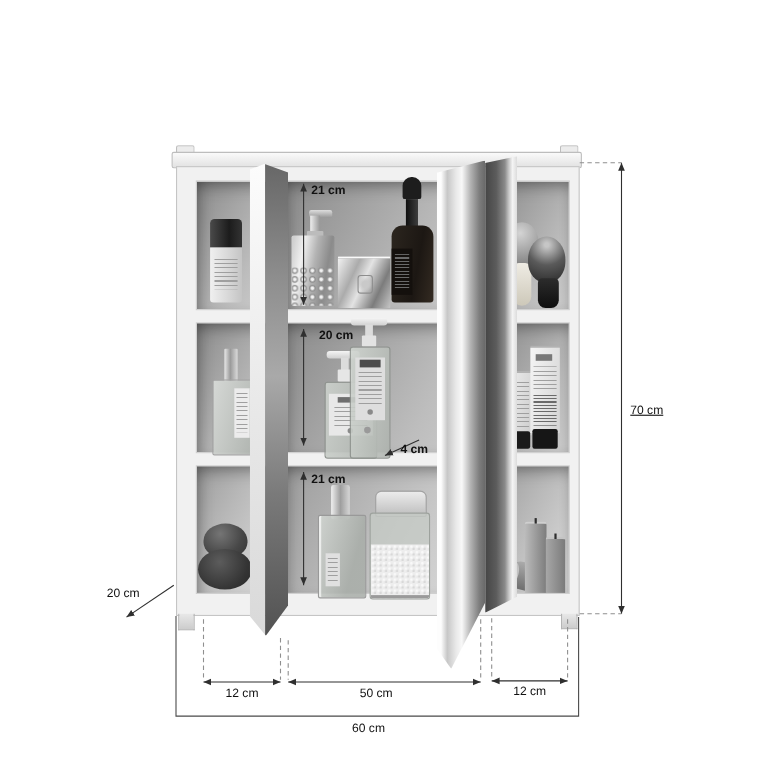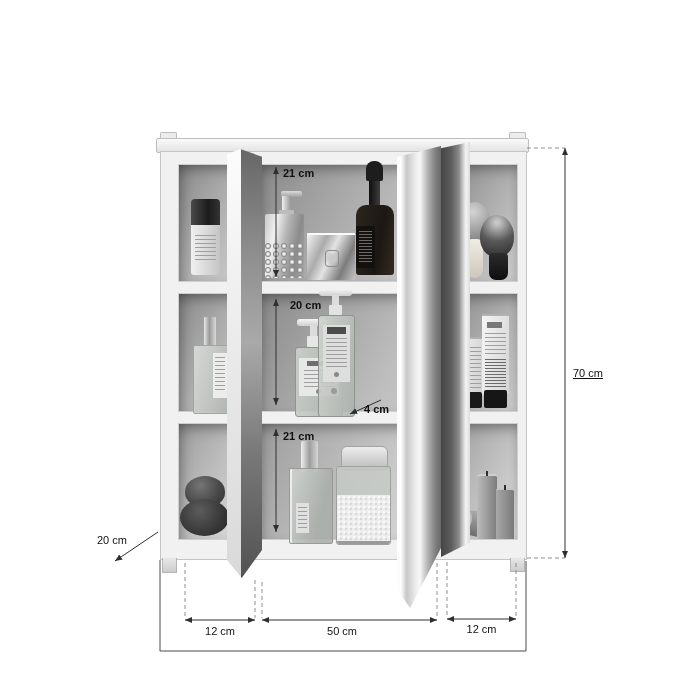--- a/index.html
+++ b/index.html
@@ -209,14 +209,15 @@
 
   <div class="abs dim b" style="left:283px;top:167px;">21 cm</div>
   <div class="abs dim b" style="left:290px;top:299px;">20 cm</div>
   <div class="abs dim b" style="left:283px;top:430px;">21 cm</div>
   <div class="abs dim b" style="left:364px;top:403px;">4 cm</div>
   <div class="abs dim" style="left:573px;top:367px;text-decoration:underline;">70 cm</div>
   <div class="abs dim" style="left:97px;top:534px;">20 cm</div>
   <div class="abs dim c" style="left:185px;top:625px;width:70px;">12 cm</div>
   <div class="abs dim c" style="left:262px;top:625px;width:160px;">50 cm</div>
   <div class="abs dim c" style="left:447px;top:623px;width:69px;">12 cm</div>
+  <div class="abs dim c" style="left:160px;top:656px;width:350px;">60 cm</div>
 
 </div>
 
 </body></html>

